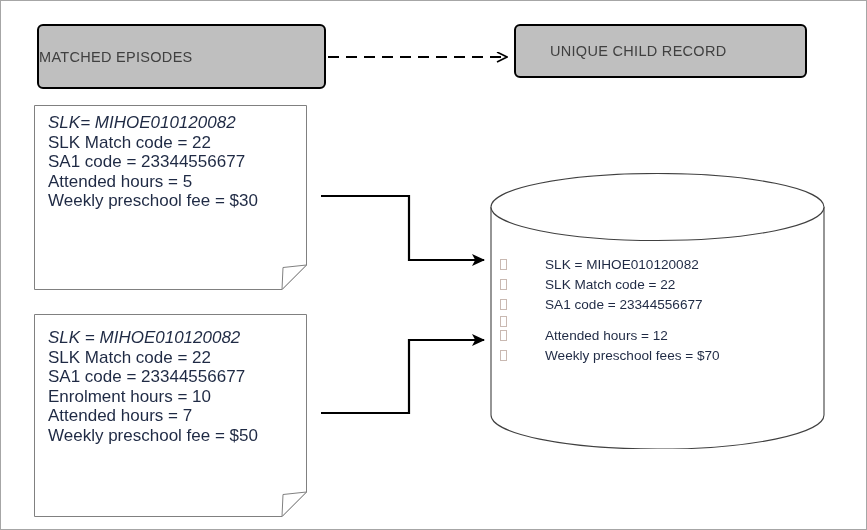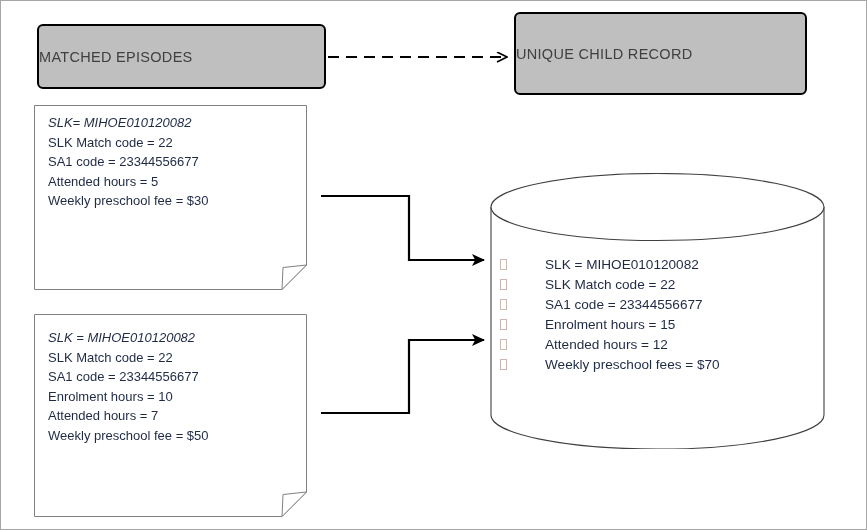--- a/index.html
+++ b/index.html
@@ -38,38 +38,38 @@
     border: 2px solid #000000;
     border-radius: 6px;
     display: flex;
     align-items: center;
     color: #404040;
     font-size: 14.5px;
     letter-spacing: 0.3px;
     text-align: center;
   }
   #box-matched  { left: 36px;  top: 23px; width: 289px; height: 65px; }
-  #box-unique   { left: 513px; top: 11px; width: 293px; height: 83px; }
+  #box-unique   { left: 513px; top: 23px; width: 293px; height: 54px; padding-left: 34px; }
 
   
   .note-wrap {
     position: absolute;
   }
   .note-wrap svg.note-shape {
     position: absolute;
     left: 0;
     top: 0;
   }
   .note-text {
     position: absolute;
     left: 14px;
     top: 8px;
     right: 12px;
     color: #1f2a44;
-    font-size: 13px;
+    font-size: 17px;
     line-height: 19.6px;
   }
   .note-text .ln { white-space: nowrap; }
   .note-text .ital { font-style: italic; }
 
   #note-1 { left: 33px; top: 104px;  width: 273px; height: 185px; }
   #note-2 { left: 33px; top: 313px;  width: 273px; height: 203px; }
 
   
   #cylinder {
@@ -188,21 +188,20 @@
       <li>
         <span class="bullet-box"></span>
         <span class="bullet-label">SLK Match code = 22</span>
       </li>
       <li>
         <span class="bullet-box"></span>
         <span class="bullet-label">SA1 code = 23344556677</span>
       </li>
       <li>
         <span class="bullet-box"></span>
-        <span class="bullet-label">Enrolment hours = 15</span>
       </li>
       <li>
         <span class="bullet-box"></span>
         <span class="bullet-label">Attended hours = 12</span>
       </li>
       <li>
         <span class="bullet-box"></span>
         <span class="bullet-label">Weekly preschool fees = $70</span>
       </li>
     </ul>

